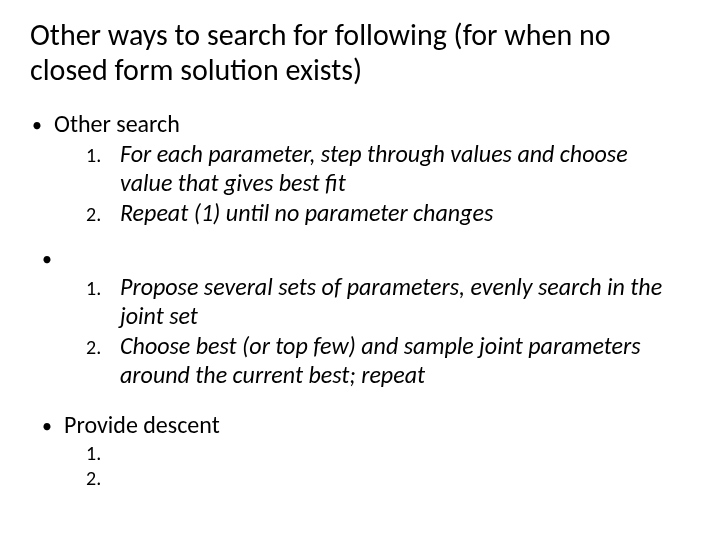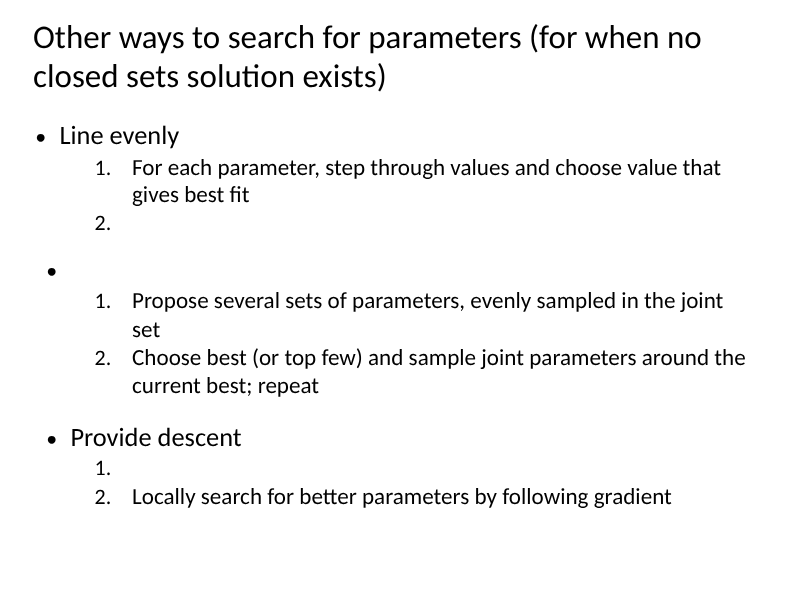--- a/index.html
+++ b/index.html
@@ -5,64 +5,64 @@
   * { margin: 0; padding: 0; box-sizing: border-box; }
   html, body { width: 720px; height: 540px; background: #fff; font-family: Calibri, "Segoe UI", Arial, sans-serif; color: #000; }
   .slide { padding: 18px 30px 0 30px; }
   .title { font-size: 30px; font-weight: 400; line-height: 1.15; margin-bottom: 22px; }
   .section-row { display: flex; align-items: baseline; margin-bottom: 2px; }
   .bullet-dot { font-size: 20px; width: 24px; flex-shrink: 0; text-align: left; padding-left: 2px; }
   .section-label { font-size: 24px; font-weight: 400; }
   .items { margin-left: 56px; margin-bottom: 20px; }
   .item-row { display: flex; align-items: baseline; margin-bottom: 1px; }
   .item-num { font-size: 20px; width: 34px; flex-shrink: 0; }
-  .item-text { font-size: 21px; line-height: 1.2; padding-right: 10px; }
+  .item-text { font-size: 24px; line-height: 1.2; padding-right: 10px; font-style: italic; }
   .section2 { margin-left: 10px; }
   .section3 { margin-left: 10px; }
 </style>
 </head>
 <body>
 
 <div class="slide">
-  <h1 class="title">Other ways to search for parameters (for when no closed sets solution exists)</h1>
+  <h1 class="title">Other ways to search for following (for when no closed form solution exists)</h1>
 
   <div class="section-row">
     <span class="bullet-dot">•</span>
-    <span class="section-label">Line evenly</span>
+    <span class="section-label">Other search</span>
   </div>
   <div class="items">
     <div class="item-row">
       <span class="item-num">1.</span>
       <span class="item-text">For each parameter, step through values and choose value that gives best fit</span>
     </div>
     <div class="item-row">
       <span class="item-num">2.</span>
+      <span class="item-text">Repeat (1) until no parameter changes</span>
     </div>
   </div>
 
   <div class="section-row section2">
     <span class="bullet-dot">•</span>
   </div>
   <div class="items">
     <div class="item-row">
       <span class="item-num">1.</span>
-      <span class="item-text">Propose several sets of parameters, evenly sampled in the joint set</span>
+      <span class="item-text">Propose several sets of parameters, evenly search in the joint set</span>
     </div>
     <div class="item-row">
       <span class="item-num">2.</span>
       <span class="item-text">Choose best (or top few) and sample joint parameters around the current best; repeat</span>
     </div>
   </div>
 
   <div class="section-row section3">
     <span class="bullet-dot">•</span>
     <span class="section-label">Provide descent</span>
   </div>
   <div class="items">
     <div class="item-row">
       <span class="item-num">1.</span>
     </div>
     <div class="item-row">
       <span class="item-num">2.</span>
-      <span class="item-text">Locally search for better parameters by following gradient</span>
     </div>
   </div>
 </div>
 
 </body></html>

